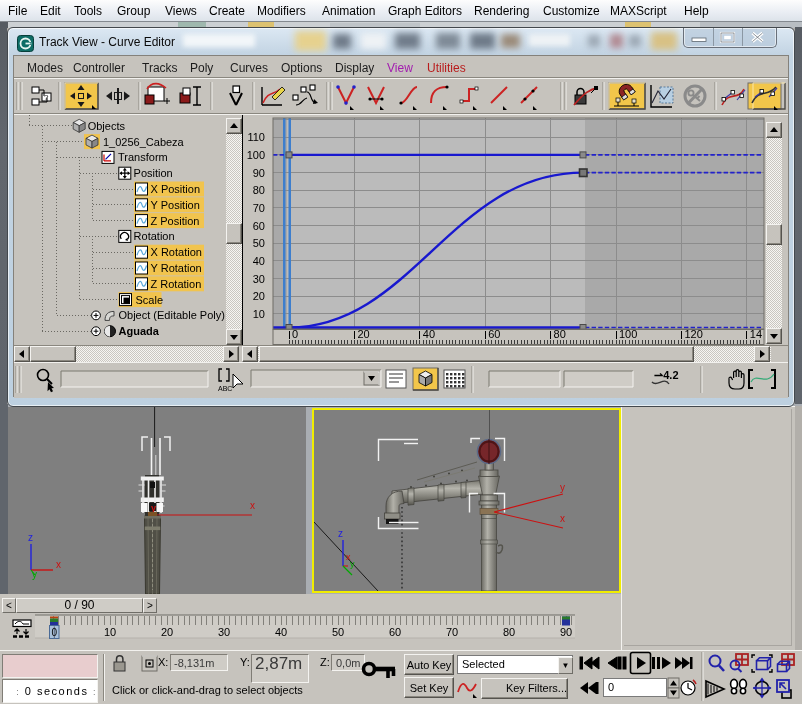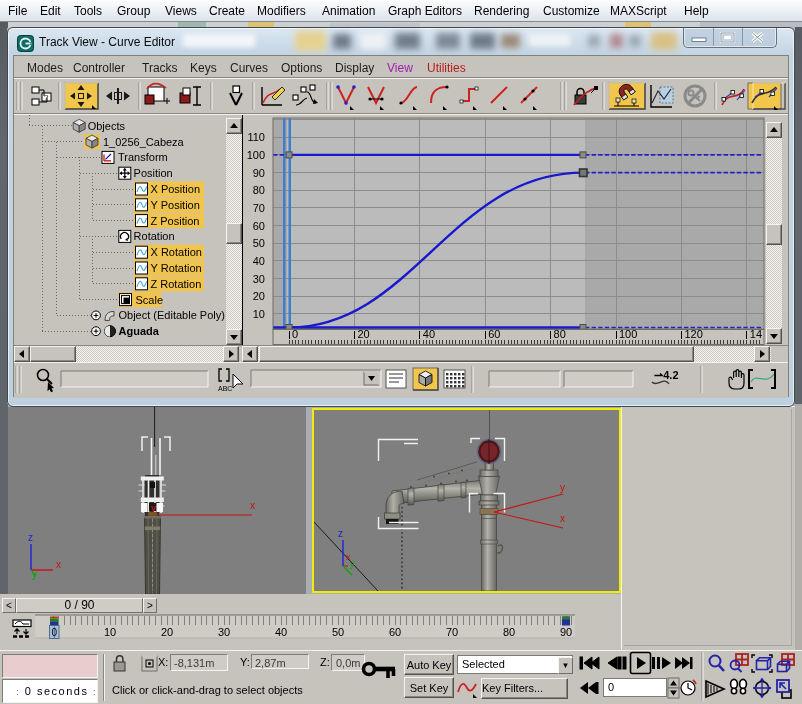--- a/index.html
+++ b/index.html
@@ -203,33 +203,33 @@
       <rect x="10" y="12" width="11" height="9" fill="#9a978f" stroke="#333"></rect>
       <path d="M12.5 12 v-3 a3.2 3.2 0 0 1 6.4 0 V12" stroke="#333" stroke-width="1.5" fill="none"></path>
       <rect x="38" y="6" width="15" height="15" fill="#c6c3bd" stroke="#6f6d67"></rect>
       <path d="M38 6 h15" stroke="#f2f1ee"></path>
       <rect x="42" y="10" width="7" height="7" fill="none" stroke="#000"></rect>
       <circle cx="45.5" cy="13.5" r="1.5" fill="#000"></circle>
     </svg>
 <div class="a" style="left:158px;top:656px;font-size:11px;">X:</div>
 <div class="a inset" style="left:170px;top:654px;width:58px;height:17px;font-size:11px;color:#3a3a3a;line-height:17px;padding-left:3px;box-sizing:border-box;">-8,131m</div>
 <div class="a" style="left:240px;top:656px;font-size:11px;">Y:</div>
-<div class="a inset" style="left:251px;top:654px;width:58px;height:15px;font-size:11px;color:#3a3a3a;line-height:17px;padding-left:3px;box-sizing:border-box;">2,87m</div>
+<div class="a inset" style="left:251px;top:654px;width:58px;height:29px;font-size:17px;color:#3a3a3a;line-height:17px;padding-left:3px;box-sizing:border-box;">2,87m</div>
 <div class="a" style="left:320px;top:656px;font-size:11px;">Z:</div>
 <div class="a inset" style="left:331px;top:654px;width:34px;height:17px;font-size:11px;color:#3a3a3a;line-height:17px;padding-left:4px;box-sizing:border-box;">0,0m</div>
 <div class="a" style="left:112px;top:684px;font-size:11px;">Click or click-and-drag to select objects</div>
 <div class="a btn3d" style="left:404px;top:654px;width:50px;height:21px;font-size:11px;text-align:center;line-height:21px;box-sizing:border-box;">Auto Key</div>
 <div class="a btn3d" style="left:404px;top:677px;width:50px;height:21px;font-size:11px;text-align:center;line-height:21px;box-sizing:border-box;">Set Key</div>
 <div class="a" style="left:457px;top:655px;width:116px;height:19px;background:#fff;border:1px solid #7a7a7a;box-sizing:border-box;font-size:11px;line-height:17px;padding-left:4px;">Selected</div>
 <div class="a raised" style="left:558px;top:657px;width:13px;height:15px;font-size:8px;text-align:center;line-height:15px;">▼</div>
 <svg class="a" style="left:455px;top:678px" width="24" height="20" viewBox="0 0 24 20">
       <path d="M3 14 C6 4 9 4 12 10 C14 14 17 14 21 6" stroke="#cc2222" stroke-width="1.8" fill="none"></path>
       <path d="M18 16 l4 4 h-4 z" fill="#000"></path>
     </svg>
-<div class="a btn3d" style="left:481px;top:678px;width:85px;height:19px;font-size:11px;text-align:left;line-height:19px;">Key Filters...</div>
+<div class="a btn3d" style="left:481px;top:678px;width:85px;height:19px;font-size:11px;text-align:right;line-height:19px;">Key Filters...</div>
 
 <svg class="a" style="left:576px;top:650px" width="226" height="54" viewBox="0 0 226 54" id="playsvg">
       <path d="M126 2 V51" stroke="#8a877f"></path>
       <path d="M127 2 V51" stroke="#f2f1ee"></path>
       <g fill="#000" stroke="#000">
         <rect x="4" y="7" width="2.5" height="12"></rect>
         <path d="M16 7 l-8 6 8 6 z"></path>
         <path d="M23 7 l-8 6 8 6 z"></path>
         <path d="M41 7 l-9 6 9 6 z"></path>
         <rect x="42" y="7" width="3" height="12"></rect>
@@ -347,21 +347,21 @@
    <rect x="8" y="7" width="6" height="3" fill="#0e6d66"></rect>
    <path d="M8.5 8.5 h5" stroke="#e8f5f2" stroke-width="1.8"></path>
  </svg>
  <div class="a" style="left:31px;top:7px;font-size:12px;color:#0a0a0a;">Track View - Curve Editor</div>
 
  <div class="a" id="client" style="left:5px;top:27px;width:776px;height:342px;background:#c6c3bd;border:1px solid #84817b;box-sizing:border-box;font-size:12px;">
 
   <div class="a" style="left:13px;top:5px;color:#1c1c1c;">Modes</div>
   <div class="a" style="left:59px;top:5px;color:#1c1c1c;">Controller</div>
   <div class="a" style="left:128px;top:5px;color:#1c1c1c;">Tracks</div>
-  <div class="a" style="left:176px;top:5px;color:#1c1c1c;">Keys</div>
+  <div class="a" style="left:176px;top:5px;color:#1c1c1c;">Poly</div>
   <div class="a" style="left:216px;top:5px;color:#1c1c1c;">Curves</div>
   <div class="a" style="left:267px;top:5px;color:#1c1c1c;">Options</div>
   <div class="a" style="left:321px;top:5px;color:#1c1c1c;">Display</div>
   <div class="a" style="left:373px;top:5px;color:#a21caf;">View</div>
   <div class="a" style="left:413px;top:5px;color:#b91c1c;">Utilities</div>
   <div class="a" style="left:0;top:21px;width:774px;height:0;border-top:1px solid #8a877f;border-bottom:1px solid #f2f1ee;"></div>
 
   <svg class="a" style="left:0;top:23px" width="774" height="34" viewBox="0 0 774 34" id="tbsvg">
           <path d="M3 3 V31" stroke="#8a877f" stroke-width="1"></path>
           <path d="M4 3 V31" stroke="#f2f1ee" stroke-width="1"></path>

